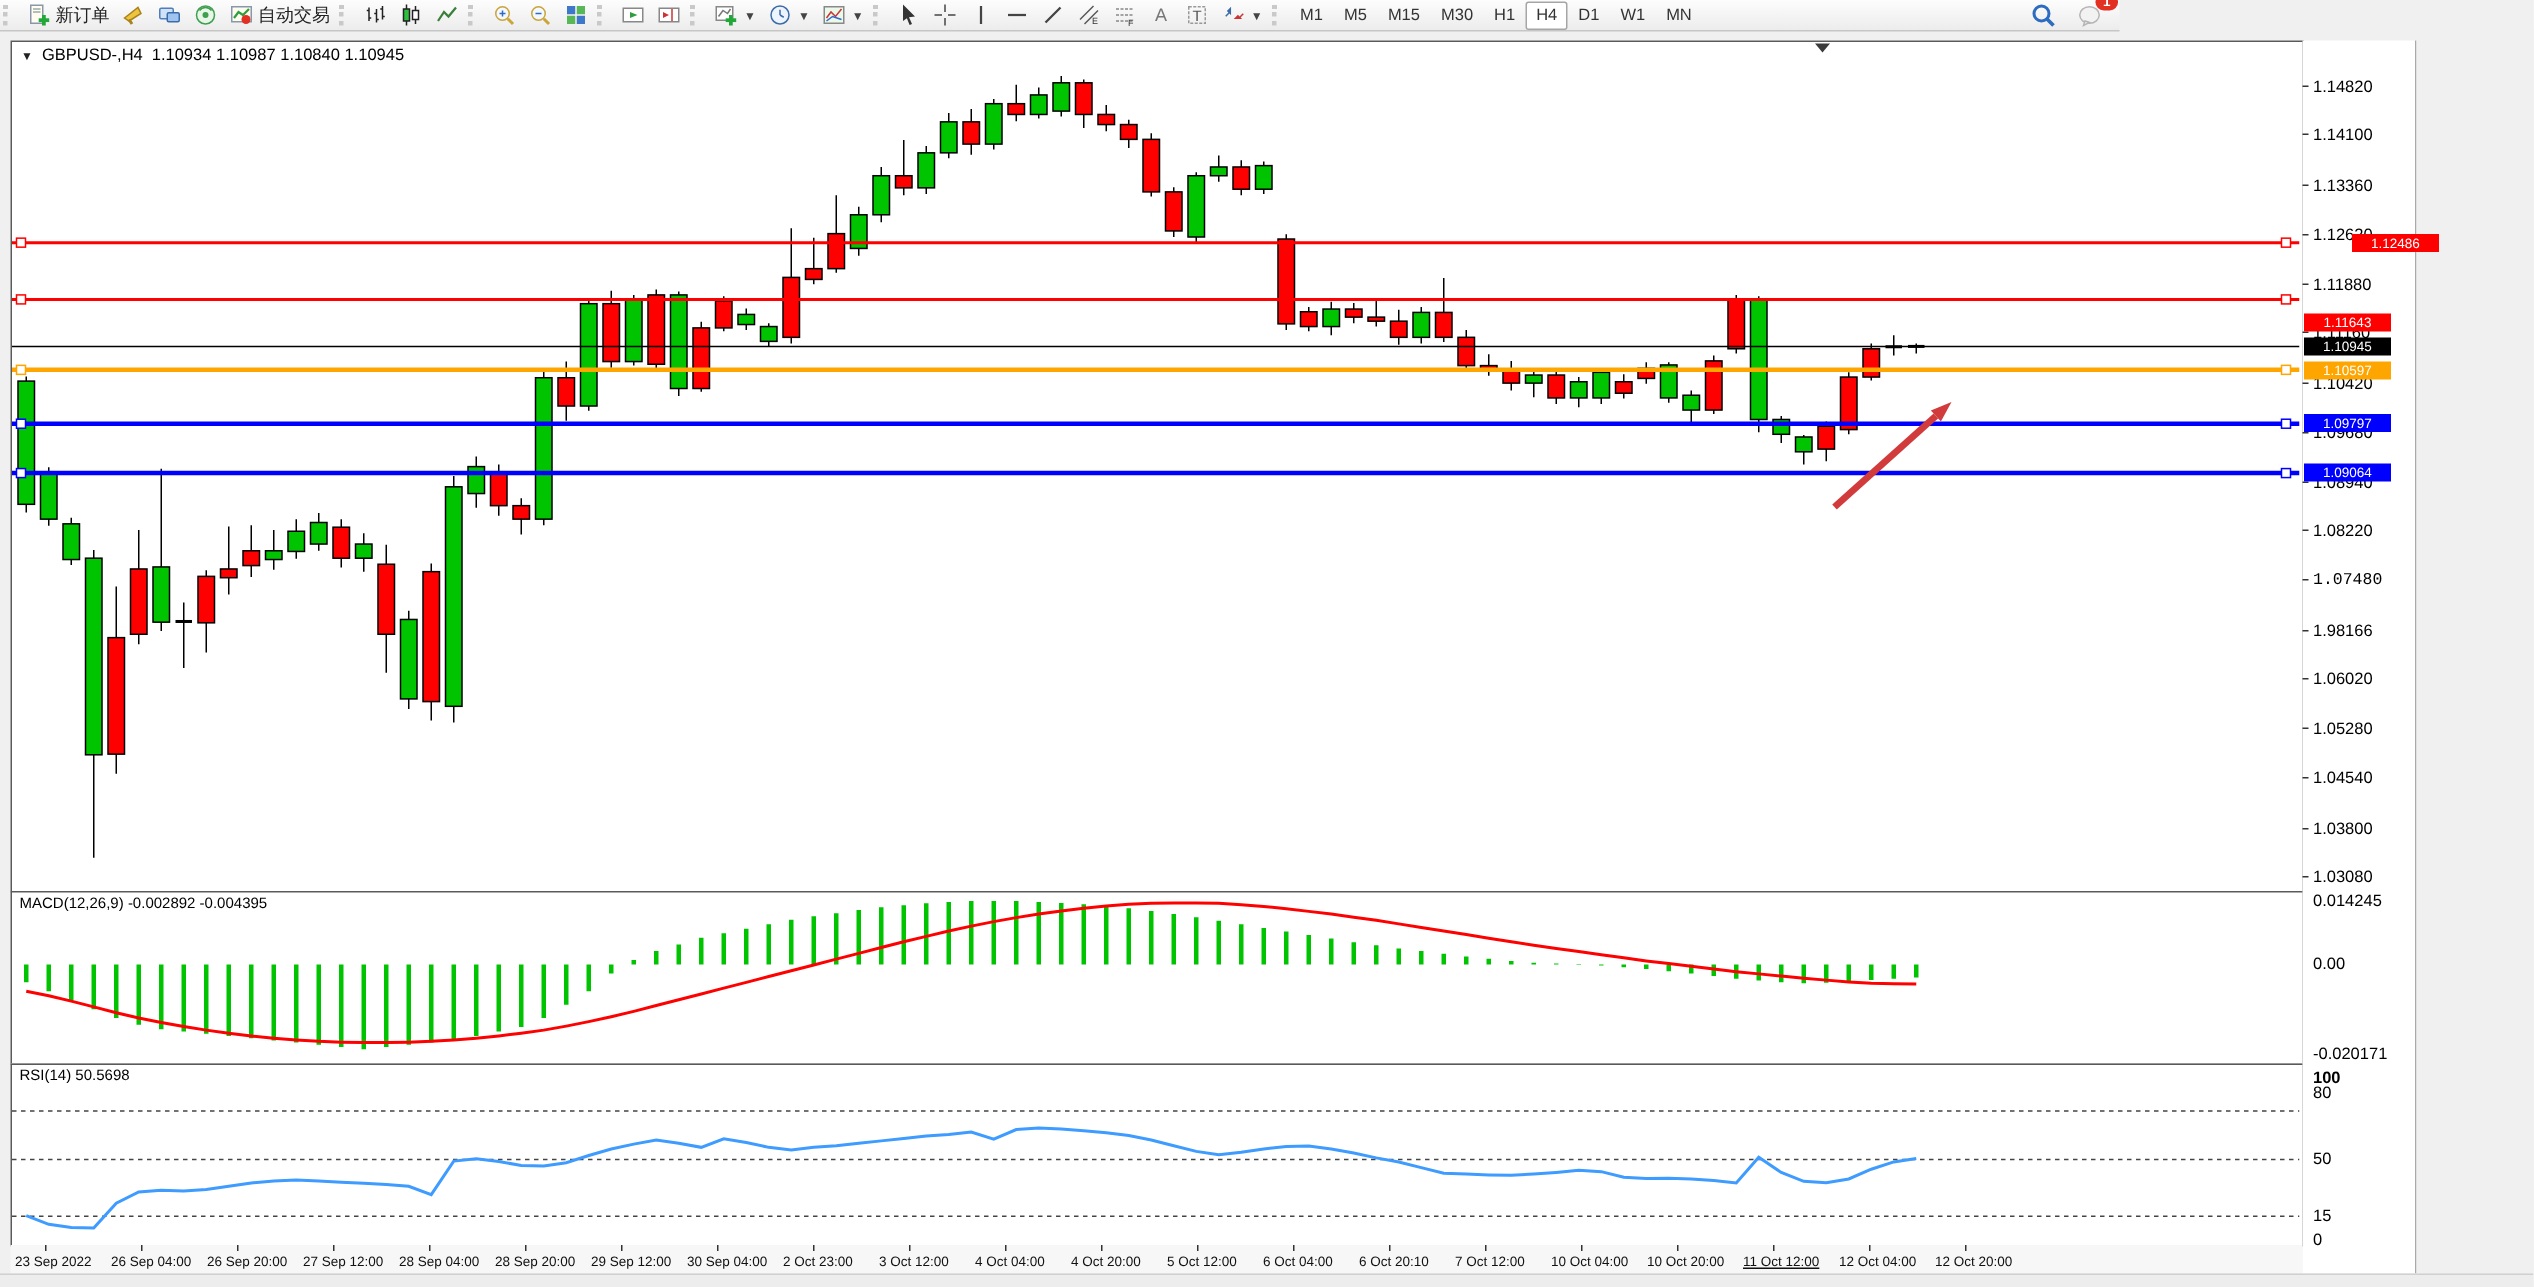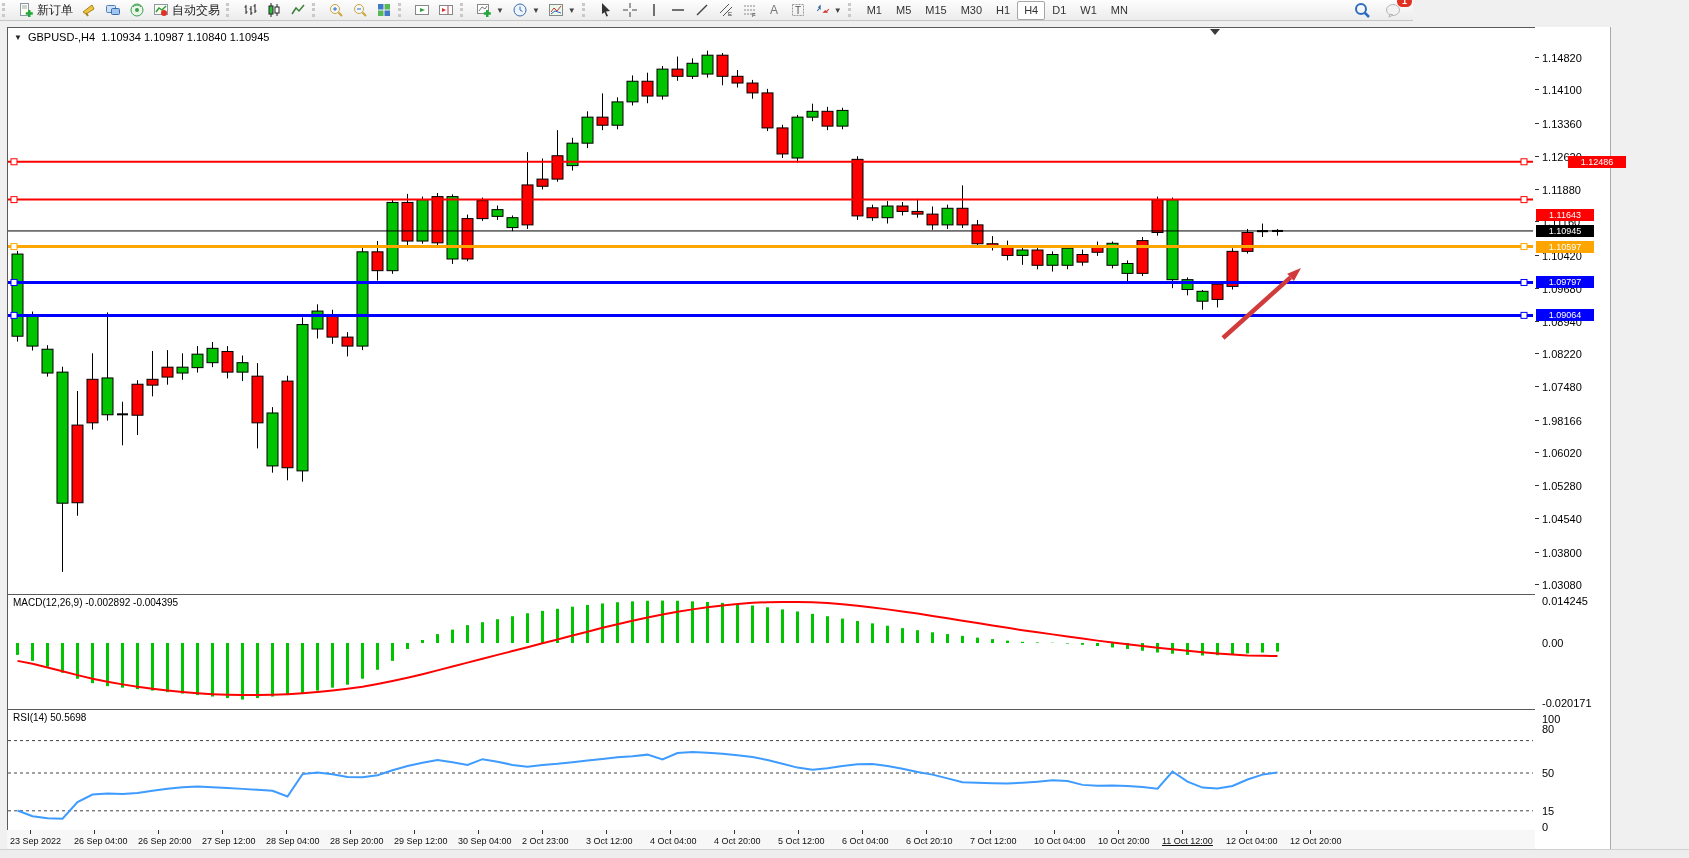--- a/index.html
+++ b/index.html
@@ -599,21 +599,21 @@
       <span class="axis-label" style="left: 1542px; top: 216.295px;">1.11160</span>
       <div class="tick-h" style="top: 254.513px;"></div>
       <span class="axis-label" style="left: 1542px; top: 249.513px;">1.10420</span>
       <div class="tick-h" style="top: 287.731px;"></div>
       <span class="axis-label" style="left: 1542px; top: 282.731px;">1.09680</span>
       <div class="tick-h" style="top: 320.949px;"></div>
       <span class="axis-label" style="left: 1542px; top: 315.949px;">1.08940</span>
       <div class="tick-h" style="top: 353.269px;"></div>
       <span class="axis-label" style="left: 1542px; top: 348.269px;">1.08220</span>
       <div class="tick-h" style="top: 386.487px;"></div>
-      <span class="axis-label" style="left: 1542px; top: 381.487px;">1.07480</span>
+      <span class="axis-label" style="left: 1542px; top: 381.487px; font-family: Liberation Mono, monospace;">1.07480</span>
       <div class="tick-h" style="top: 419.705px;"></div>
       <span class="axis-label" style="left: 1542px; top: 414.705px;">1.98166</span>
       <div class="tick-h" style="top: 452.026px;"></div>
       <span class="axis-label" style="left: 1542px; top: 447.026px;">1.06020</span>
       <div class="tick-h" style="top: 485.244px;"></div>
       <span class="axis-label" style="left: 1542px; top: 480.244px;">1.05280</span>
       <div class="tick-h" style="top: 518.462px;"></div>
       <span class="axis-label" style="left: 1542px; top: 513.462px;">1.04540</span>
       <div class="tick-h" style="top: 551.68px;"></div>
       <span class="axis-label" style="left: 1542px; top: 546.68px;">1.03800</span>
@@ -621,21 +621,21 @@
       <span class="axis-label" style="left: 1542px; top: 579px;">1.03080</span>
       <span class="price-badge" style="left: 1568px; top: 155.772px; background: rgb(255, 0, 0);">1.12486</span>
       <span class="price-badge" style="left: 1536px; top: 193.613px; background: rgb(255, 0, 0); margin-top: 15px;">1.11643</span>
       <span class="price-badge" style="left: 1536px; top: 224.946px; background: rgb(0, 0, 0);">1.10945</span>
       <span class="price-badge" style="left: 1536px; top: 240.567px; background: rgb(255, 165, 0);">1.10597</span>
       <span class="price-badge" style="left: 1536px; top: 276.479px; background: rgb(0, 0, 255);">1.09797</span>
       <span class="price-badge" style="left: 1536px; top: 309.383px; background: rgb(0, 0, 255);">1.09064</span>
       <span class="axis-label" style="left: 1542px; top: 594.607px;">0.014245</span>
       <span class="axis-label" style="left: 1542px; top: 637px;">0.00</span>
       <span class="axis-label" style="left: 1542px; top: 697.029px;">-0.020171</span>
-      <span class="axis-label" style="left: 1542px; top: 713px;">100</span>
+      <span class="axis-label" style="left: 1542px; top: 713px; font-weight: bold;">100</span>
       <span class="axis-label" style="left: 1542px; top: 723px;">80</span>
       <span class="axis-label" style="left: 1542px; top: 767px;">50</span>
       <span class="axis-label" style="left: 1542px; top: 804.8px;">15</span>
       <span class="axis-label" style="left: 1542px; top: 821px;">0</span>
       <span class="time-label" style="left: 10px; top: 836px;">23 Sep 2022</span>
       <div class="tick-v" style="left: 30px;"></div>
       <span class="time-label" style="left: 74px; top: 836px;">26 Sep 04:00</span>
       <div class="tick-v" style="left: 94px;"></div>
       <span class="time-label" style="left: 138px; top: 836px;">26 Sep 20:00</span>
       <div class="tick-v" style="left: 158px;"></div>

